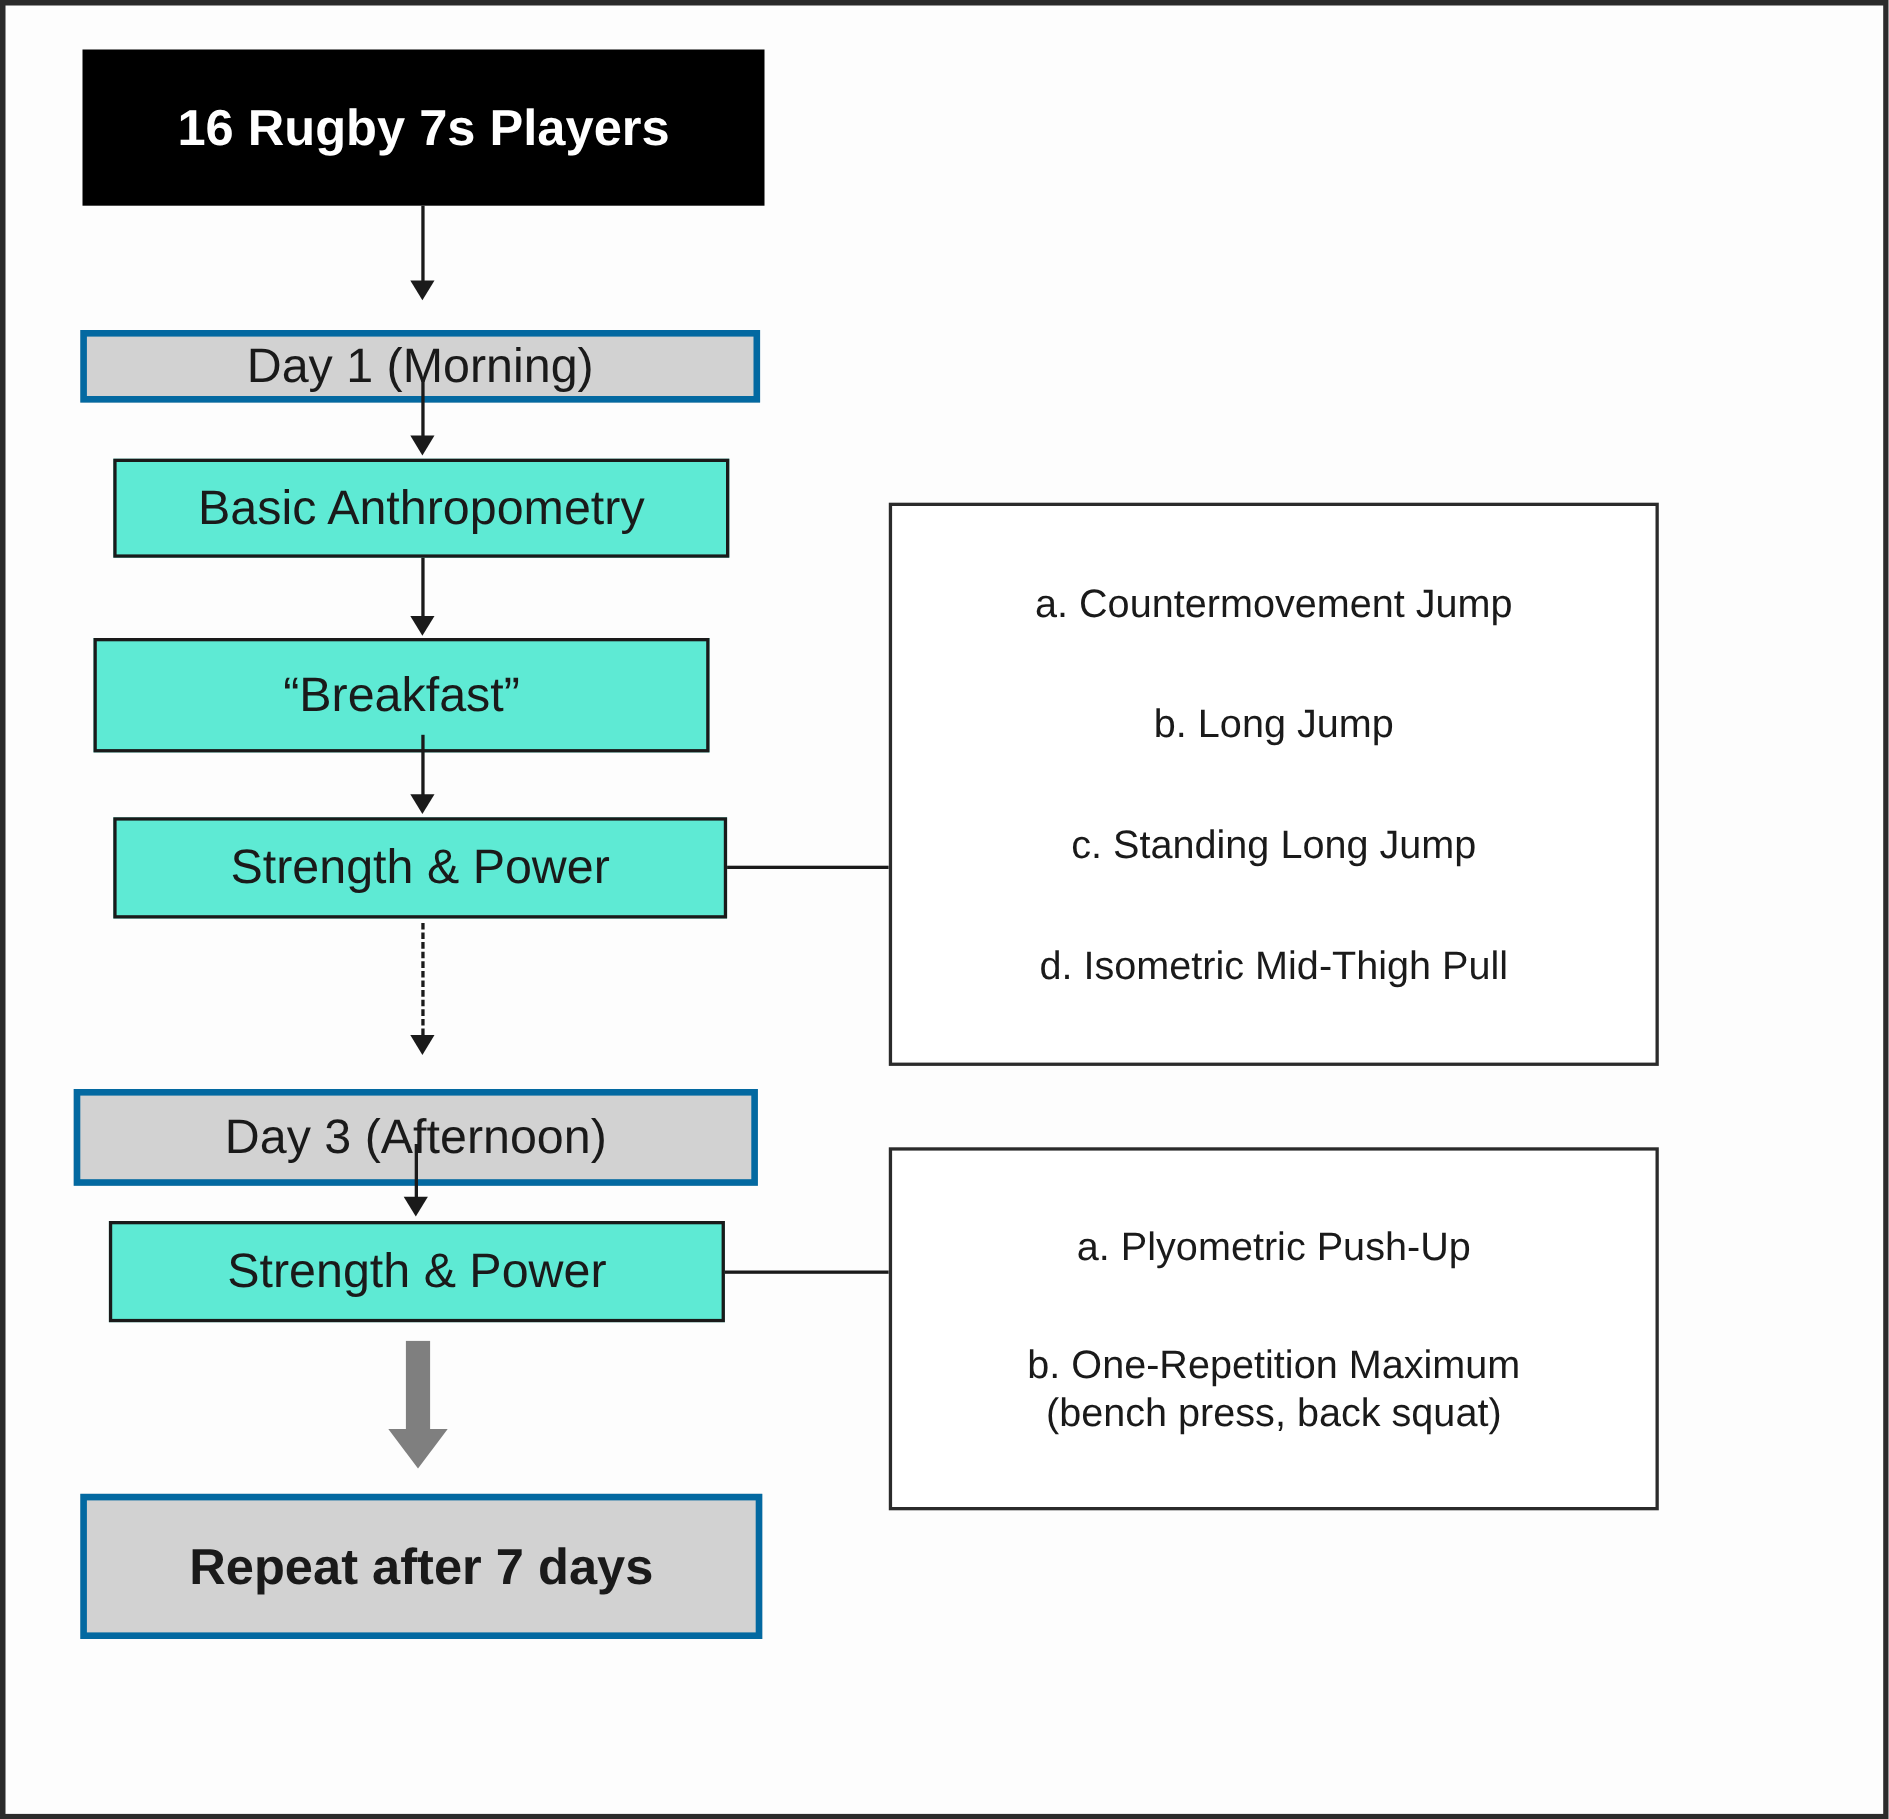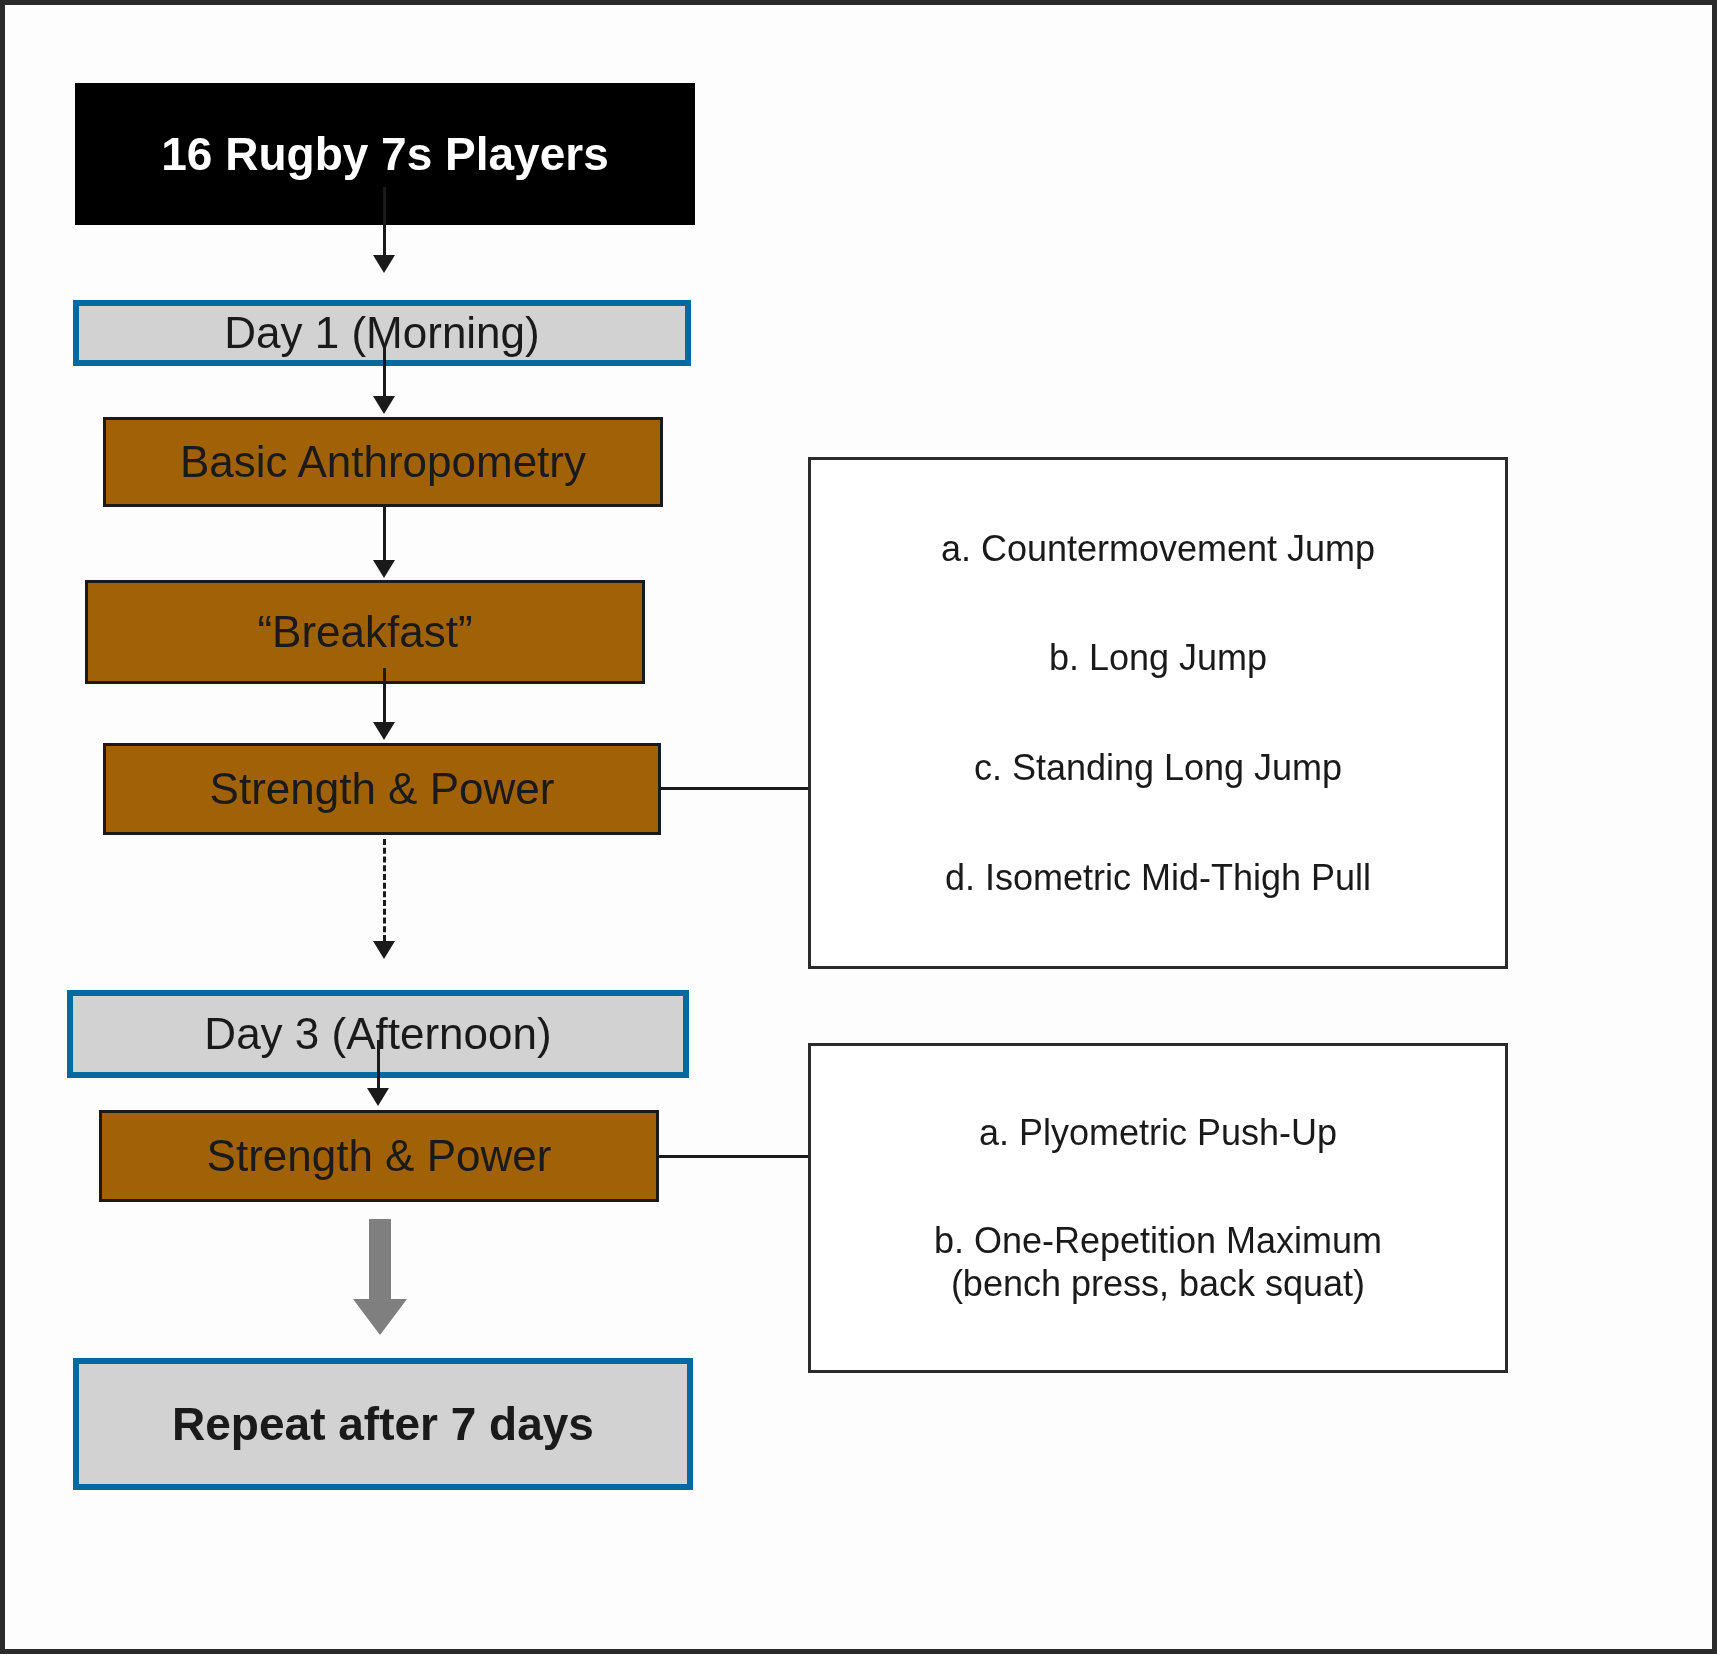--- a/index.html
+++ b/index.html
@@ -33,21 +33,21 @@
     font-weight: bold;
     font-size: 46px;
   }
   .box-gray {
     background: #d2d2d2;
     border: 6px solid #0369a1;
     font-size: 44px;
     margin-top: 20px;
   }
   .box-white {
-    background: #a16207;
+    background: #5eead4;
     border: 3px solid #1a1a1a;
     font-size: 44px;
   }
   .box-bold { font-weight: bold; font-size: 46px; }
   .side-box {
     position: absolute;
     background: #ffffff;
     border: 3px solid #2b2b2b;
     box-sizing: border-box;
     display: flex;
@@ -93,21 +93,21 @@
     border-right: 27px solid transparent;
     border-top: 36px solid #7f7f7f;
   }
   .two-line { display: block; }
 </style>
 </head>
 <body>
 
 <div id="canvas">
 
-  <div class="box box-black" style="left:70px; top:40px; width:620px; height:142px;margin-top:38px;">
+  <div class="box box-black" style="left:70px; top:40px; width:620px; height:142px;">
     <span>16 Rugby 7s Players</span>
   </div>
 
   <div class="vline" style="left:378px; top:182px; height:70px;"></div>
   <div class="arrow-head" style="left:368px; top:250px;"></div>
 
   <div class="box box-gray" style="left:68px; top:275px; width:618px; height:66px;">
     <span>Day 1 (Morning)</span>
   </div>
 

